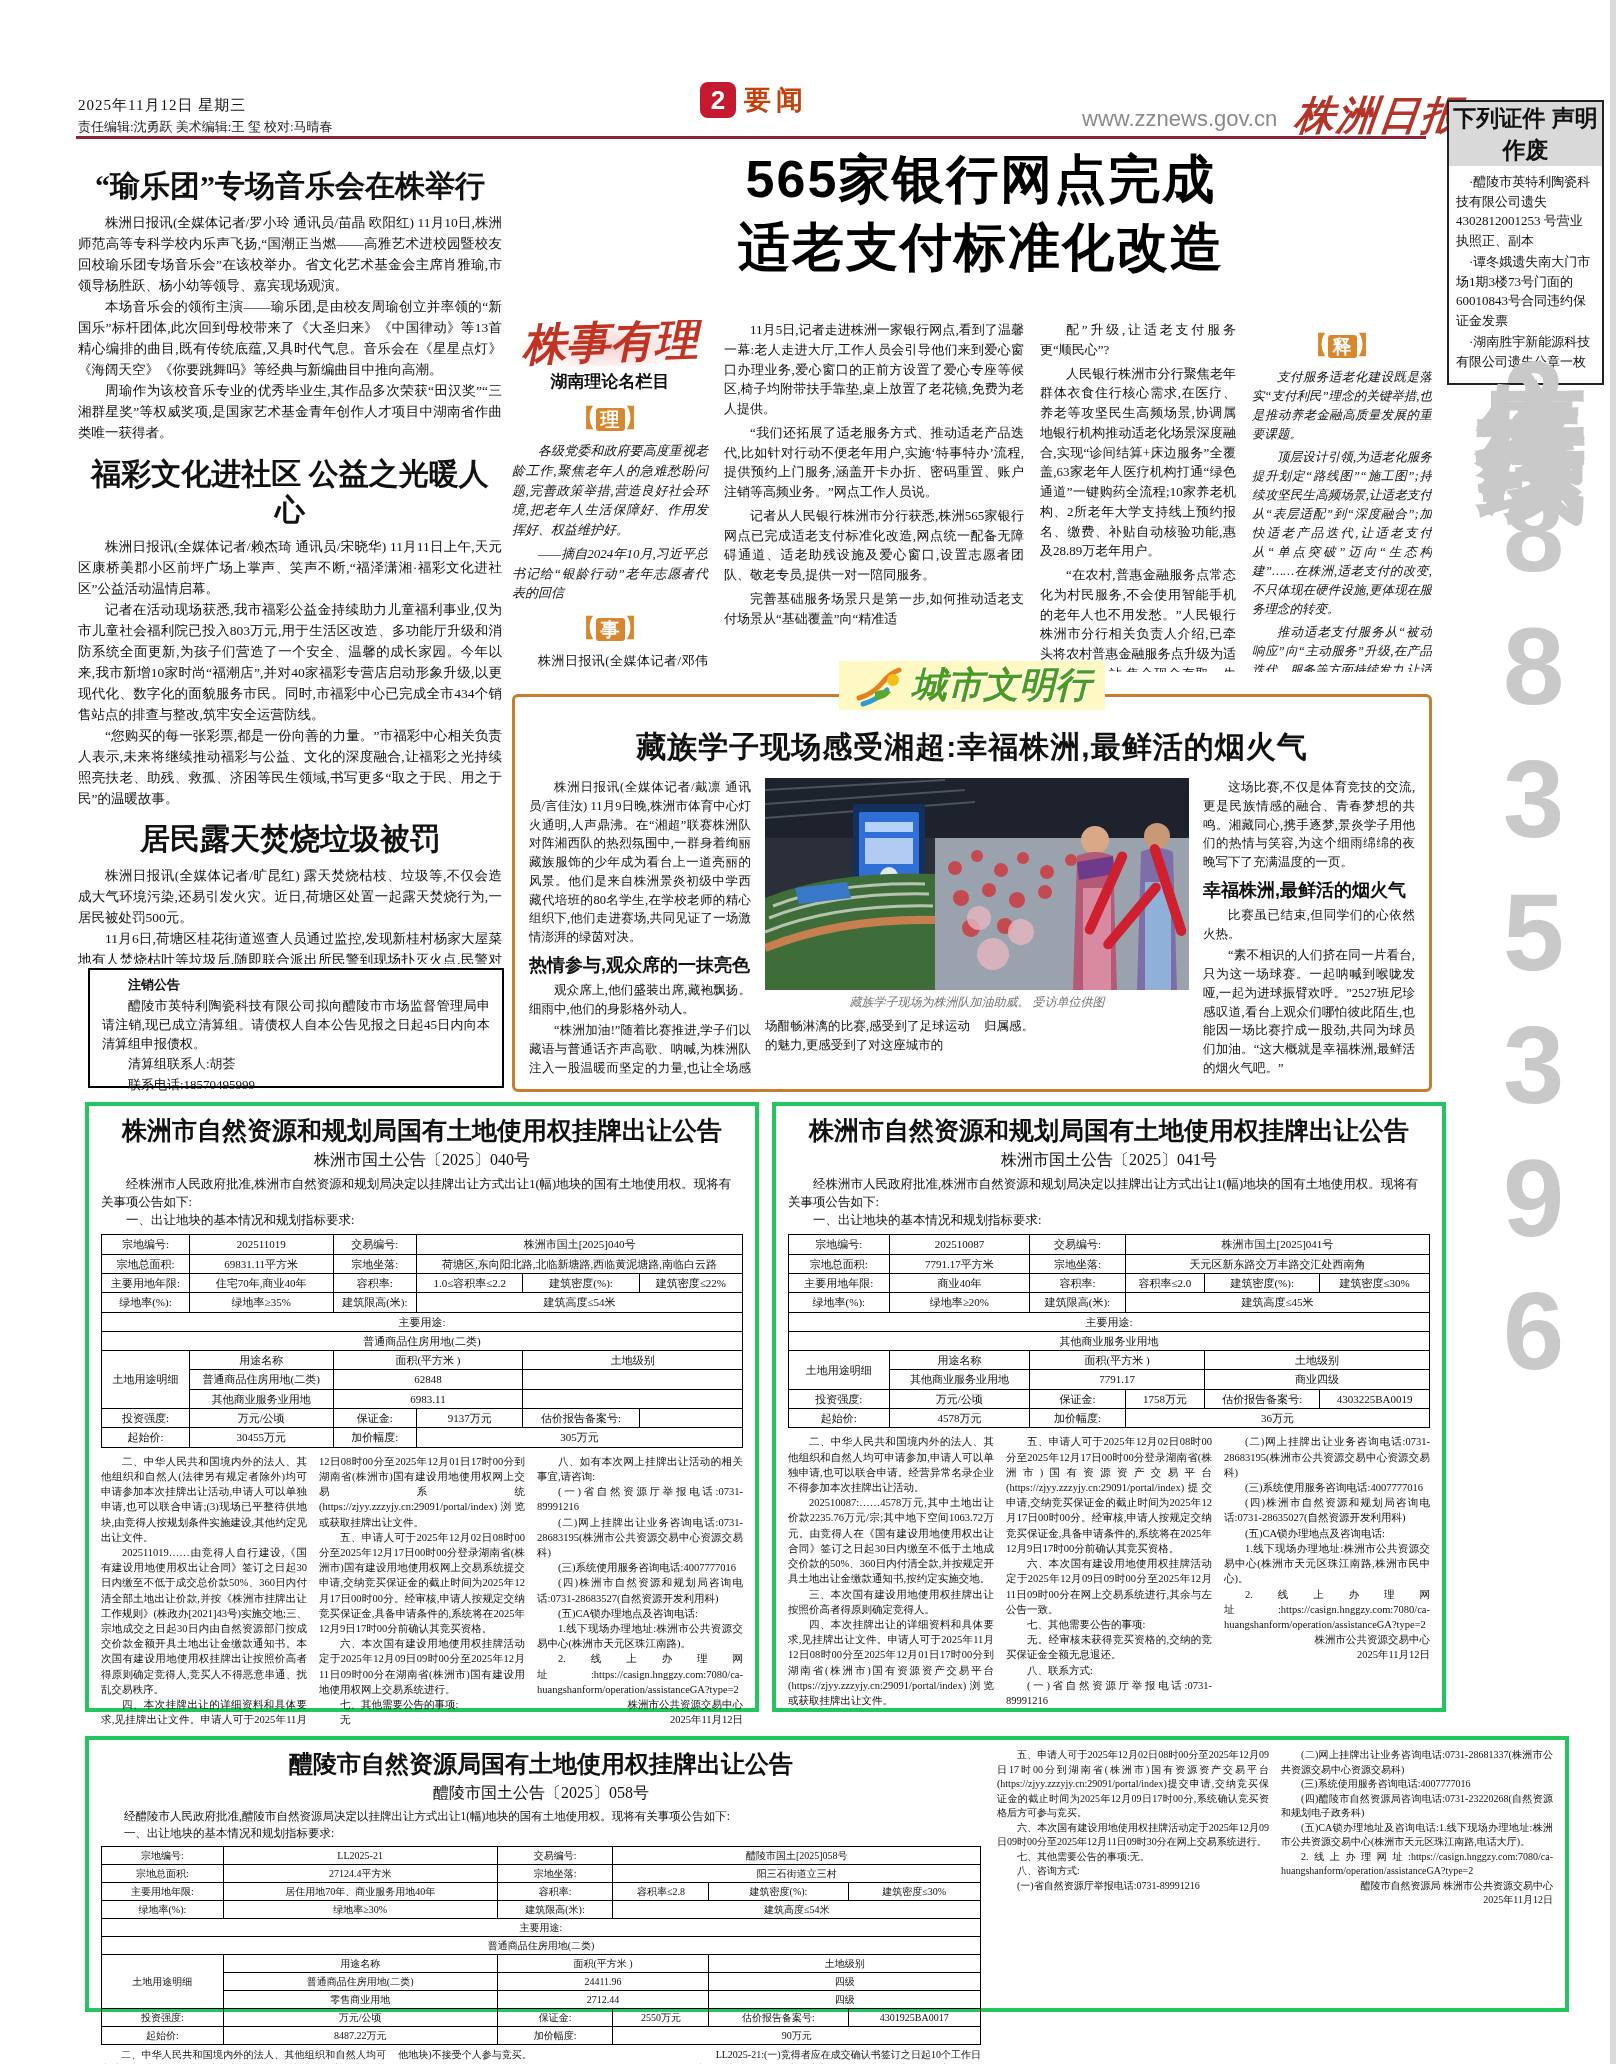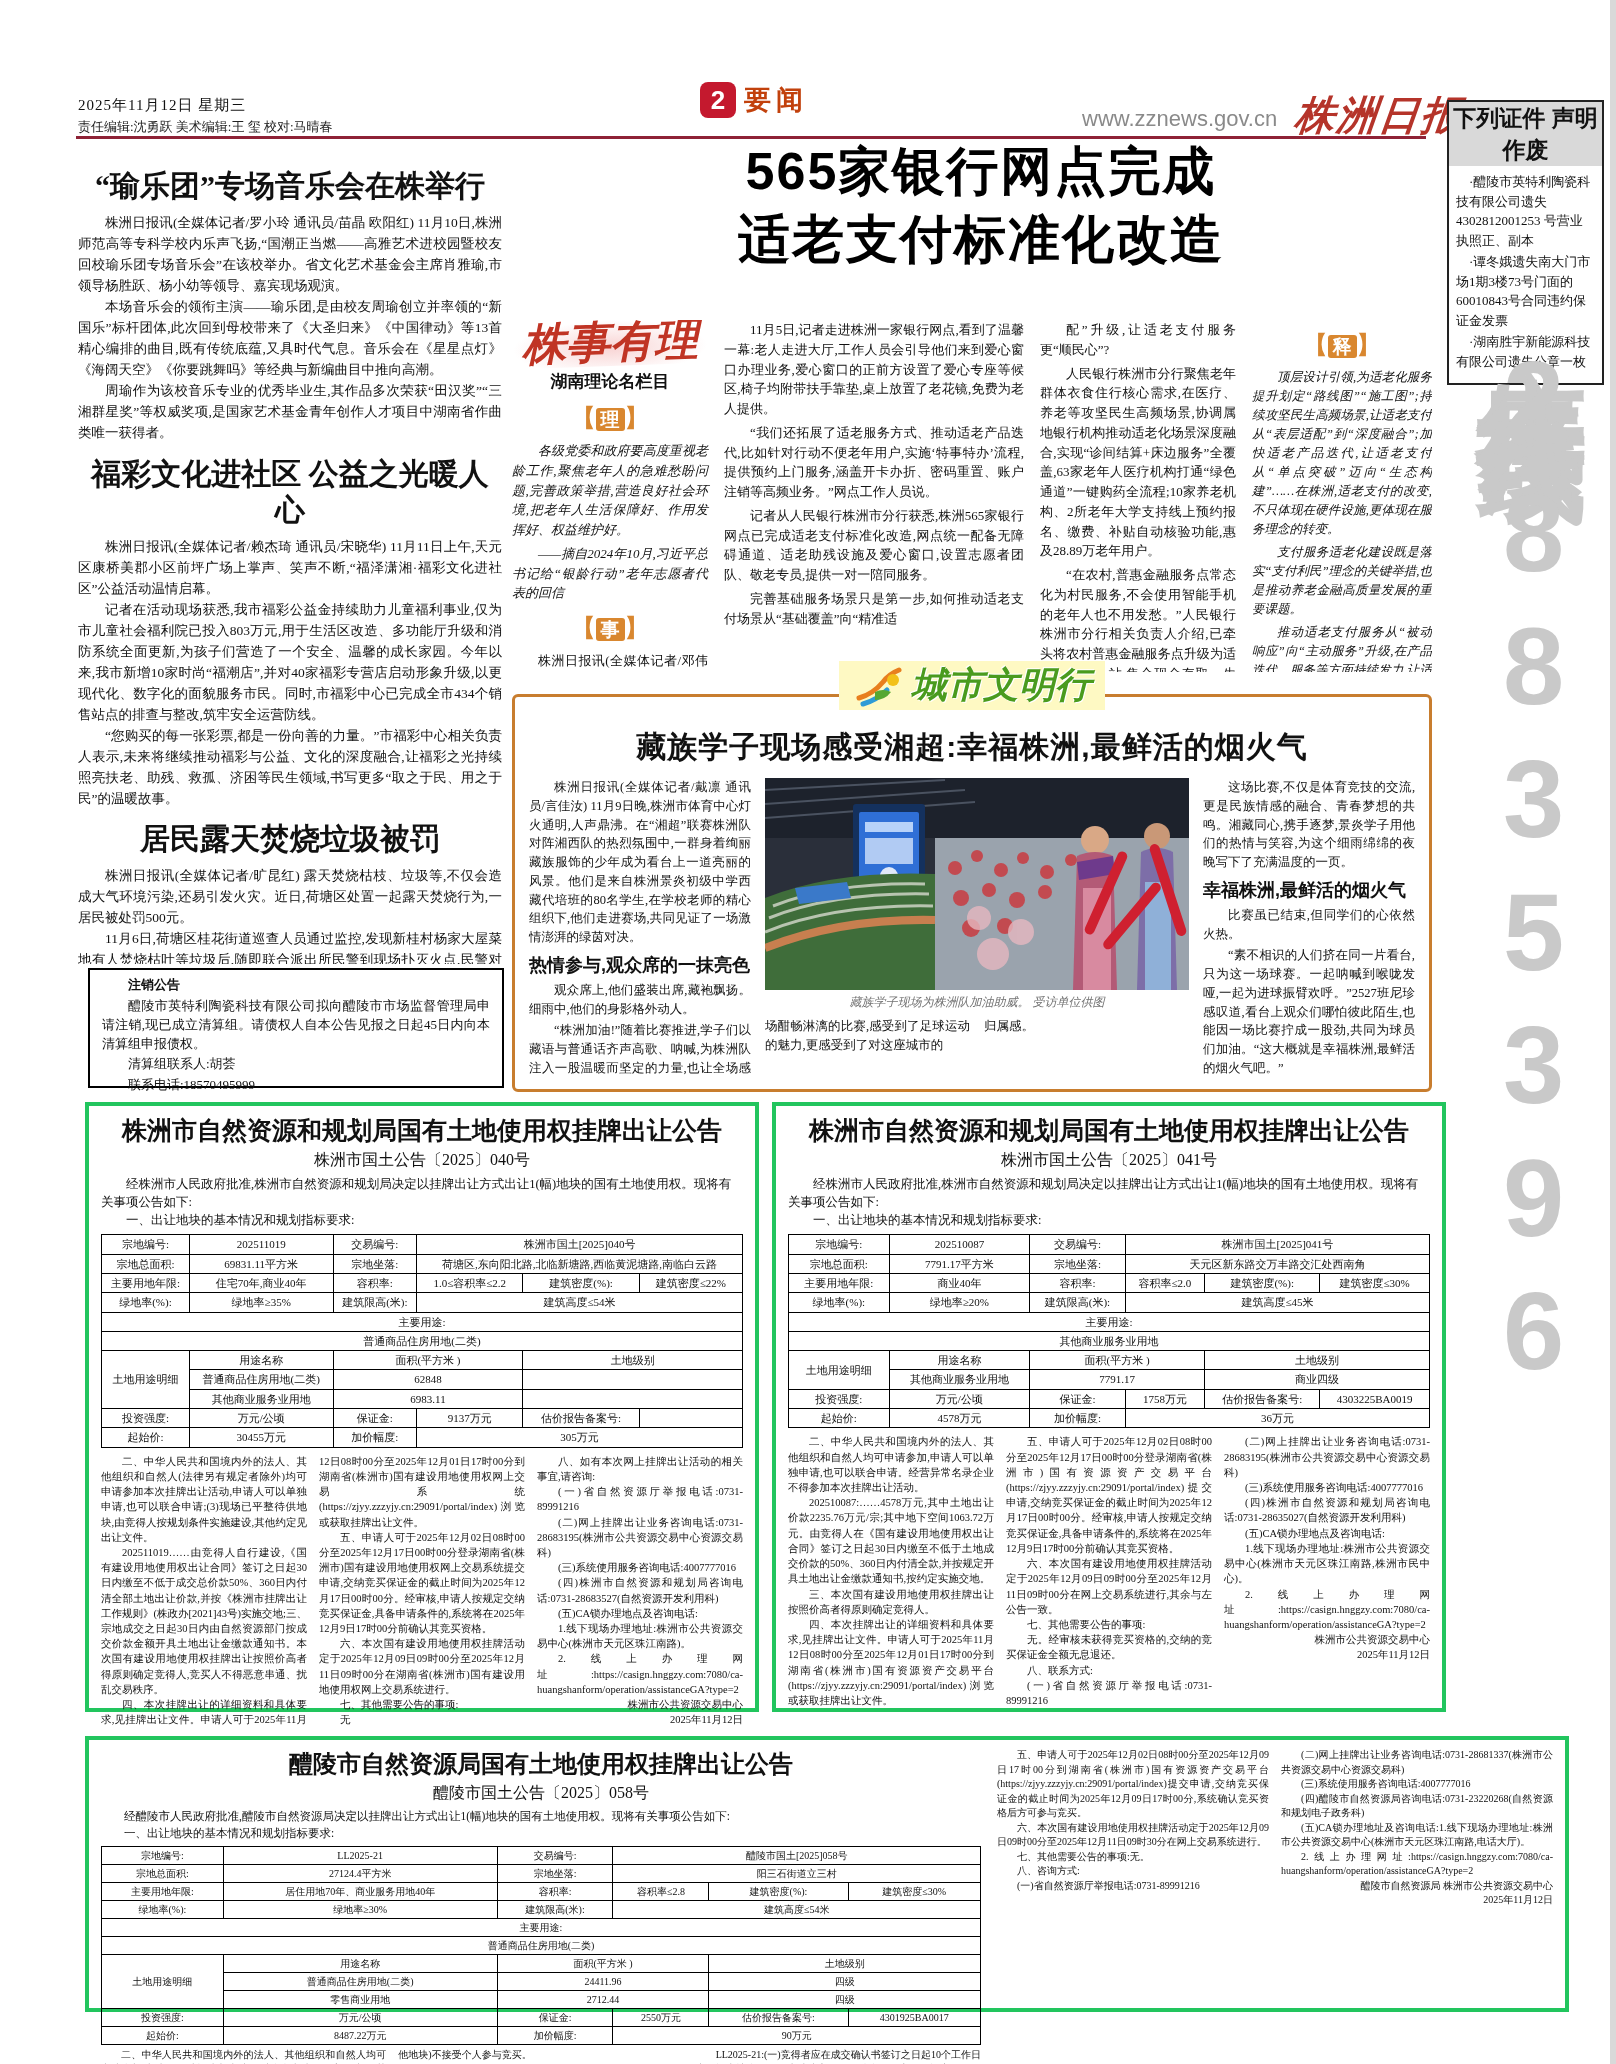--- a/index.html
+++ b/index.html
@@ -26,21 +26,21 @@
   .void-head{background:#d9d9d9;text-align:center;font-family:"Liberation Sans",sans-serif;
              font-weight:bold;font-size:23px;line-height:1.4;padding:0 2px;}
   .void-items{padding:6px 7px 10px 7px;font-size:13px;line-height:1.5;}
   .void-items p{margin:0 0 2px 0;text-indent:1em;}
   
   .vertical-ad{position:absolute;left:1458px;top:278px;width:150px;height:1736px;
                writing-mode:vertical-rl;text-orientation:upright;color:#c9c9c9;
                font-size:110px;font-weight:bold;letter-spacing:10px;line-height:150px;
                font-family:"Liberation Sans",sans-serif;overflow:hidden;}
   
-  .headline{position:absolute;left:545px;top:138px;width:872px;text-align:center;
+  .headline{position:absolute;left:545px;top:146px;width:872px;text-align:center;
             font-family:"Liberation Sans","DejaVu Sans",sans-serif;font-weight:900;
             font-size:52px;line-height:1.3;letter-spacing:2px;color:#000;}
   .lead-cols{position:absolute;left:512px;top:320px;width:920px;height:352px;display:flex;gap:16px;overflow:hidden;}
   .lead-col{text-align:justify;}
   .lead-col p{margin:0 0 4px 0;text-indent:2em;font-size:13px;line-height:1.52;}
   .col-brand{flex:0 0 196px;}
   .brand-logo{color:#c03424;font-size:44px;font-weight:bold;font-style:italic;text-align:center;
               line-height:1.05;background:radial-gradient(ellipse at 50% 60%,rgba(235,130,130,.35),transparent 70%);
               transform:rotate(-2deg);}
   .brand-sub{text-align:center;font-weight:bold;font-size:17px;margin-top:4px;font-family:"Liberation Sans",sans-serif;}
@@ -161,22 +161,22 @@
         <p>完善基础服务场景只是第一步,如何推动适老支付场景从“基础覆盖”向“精准适</p>
       </div>
     <div class="lead-col col-mid2">
         <p>配”升级,让适老支付服务更“顺民心”?</p>
         <p>人民银行株洲市分行聚焦老年群体衣食住行核心需求,在医疗、养老等攻坚民生高频场景,协调属地银行机构推动适老化场景深度融合,实现“诊间结算+床边服务”全覆盖,63家老年人医疗机构打通“绿色通道”一键购药全流程;10家养老机构、2所老年大学支持线上预约报名、缴费、补贴自动核验功能,惠及28.89万老年用户。</p>
         <p>“在农村,普惠金融服务点常态化为村民服务,不会使用智能手机的老年人也不用发愁。”人民银行株洲市分行相关负责人介绍,已牵头将农村普惠金融服务点升级为适老支付服务站,集合现金存取、生活缴费、线上账户管理等功能,让农村老人足不出村享受便捷支付服务。</p>
       </div>
     <div class="lead-col col-shi">
       <div class="sec-tag"><span class="br">【</span><span class="core">释</span><span class="br">】</span></div>
       <div>
+          <p>支付服务适老化建设既是落实“支付利民”理念的关键举措,也是推动养老金融高质量发展的重要课题。</p>
           <p>顶层设计引领,为适老化服务提升划定“路线图”“施工图”;持续攻坚民生高频场景,让适老支付从“表层适配”到“深度融合”;加快适老产品迭代,让适老支付从“单点突破”迈向“生态构建”……在株洲,适老支付的改变,不只体现在硬件设施,更体现在服务理念的转变。</p>
-          <p>支付服务适老化建设既是落实“支付利民”理念的关键举措,也是推动养老金融高质量发展的重要课题。</p>
           <p>推动适老支付服务从“被动响应”向“主动服务”升级,在产品迭代、服务等方面持续发力,让适老支付服务既有温度更有力度,株洲做了有益探索,也汇聚起应对老龄化、建设老年友好型社会的重要力量。</p>
         </div>
     </div>
   </div>
 
   <div class="left-col">
     <div class="article">
       <div class="article-title">“瑜乐团”专场音乐会在株举行</div>
       <div>
           <p>株洲日报讯(全媒体记者/罗小玲 通讯员/苗晶 欧阳红) 11月10日,株洲师范高等专科学校内乐声飞扬,“国潮正当燃——高雅艺术进校园暨校友回校瑜乐团专场音乐会”在该校举办。省文化艺术基金会主席肖雅瑜,市领导杨胜跃、杨小幼等领导、嘉宾现场观演。</p>

